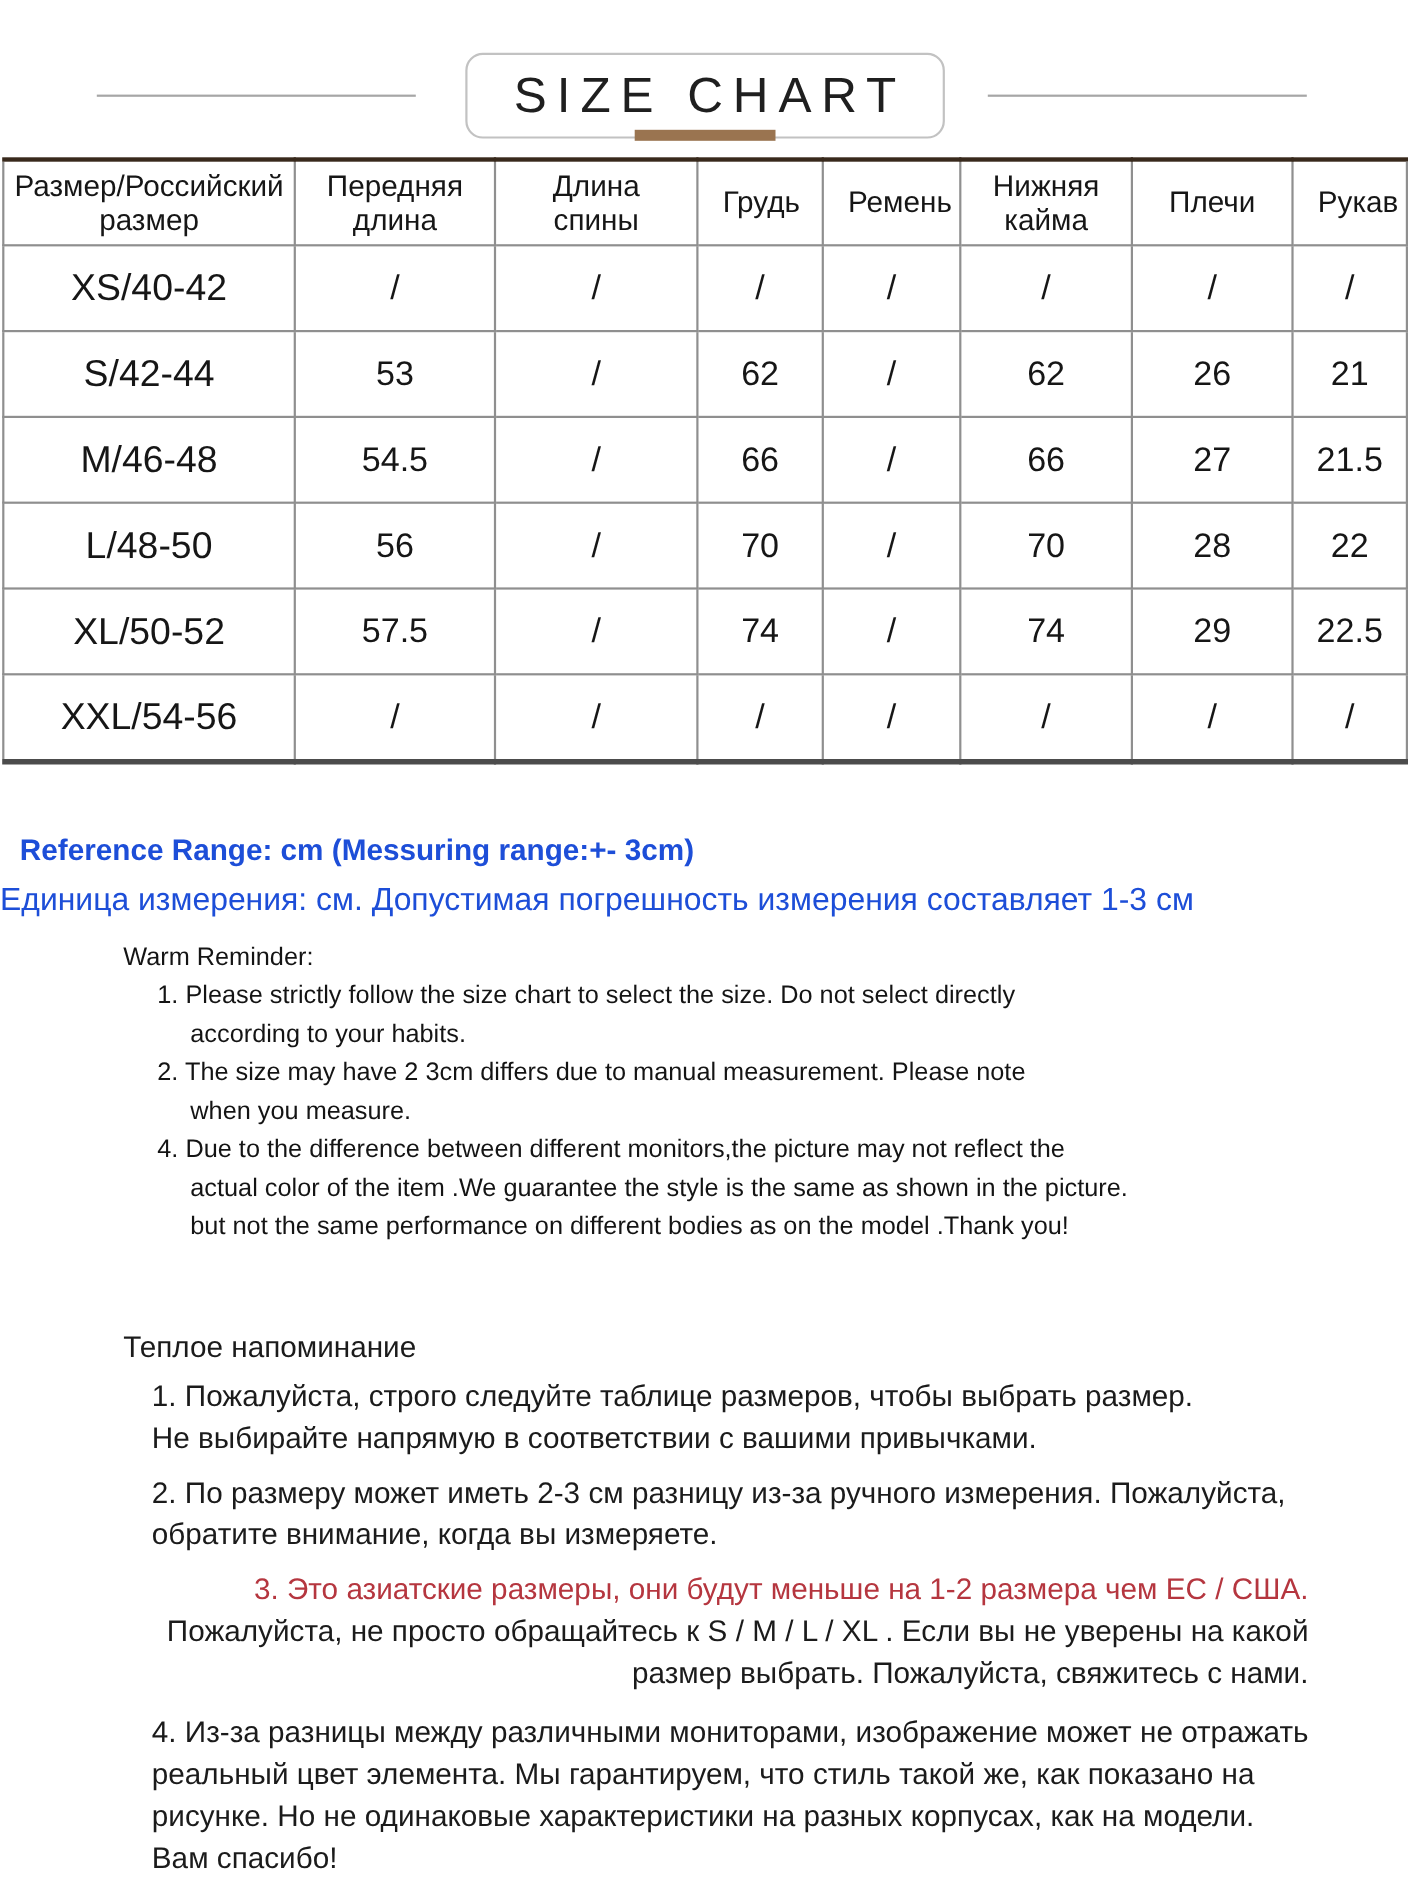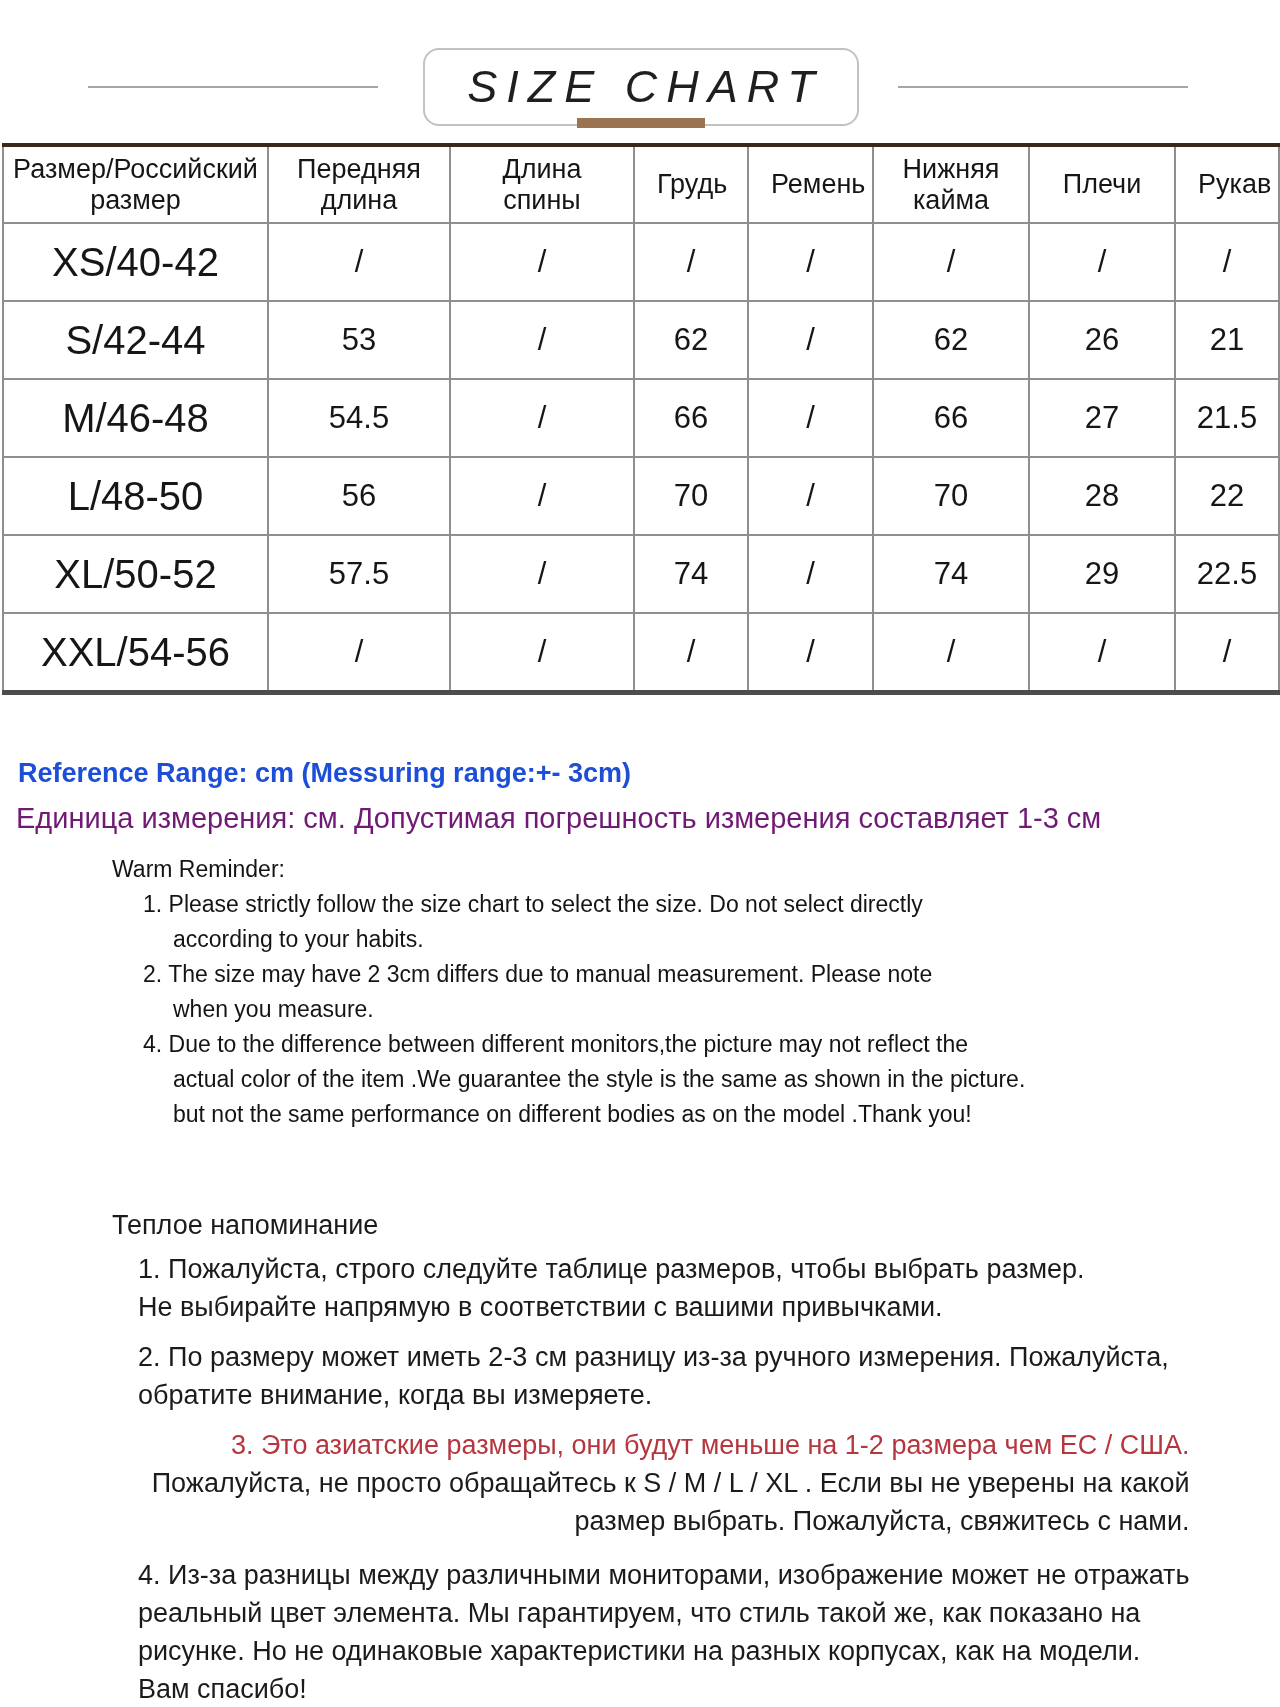--- a/index.html
+++ b/index.html
@@ -9,21 +9,21 @@
   }
 
   
   .title-band { position:absolute; top:48px; left:0; width:1280px; height:80px; }
   .hline { position:absolute; top:38px; width:290px; height:2px; background:#a6a6a6; }
   .hline.left  { left:88px; }
   .hline.right { left:898px; }
   .title-box {
     position:absolute; left:423px; top:0; width:436px; height:78px;
     border:2px solid #c2c2c2; border-radius:16px; background:#fff;
-    display:flex; align-items:center; justify-content:center; box-sizing:border-box;font-style:italic;
+    display:flex; align-items:center; justify-content:center; box-sizing:border-box;
   }
   .title-text { font-size:45px; letter-spacing:9px; padding-left:9px; color:#1f1f1f; white-space:nowrap; }
   .title-underline {
     position:absolute; left:50%; bottom:-4px; transform:translateX(-50%);
     width:128px; height:10px; background:#9a7450;
   }
 
   
   .size-table {
     position:absolute; top:143px; left:2px; width:1276px;
@@ -32,25 +32,25 @@
   }
   .size-table th, .size-table td { border:2px solid #8f8f8f; padding:0; vertical-align:middle; }
   .size-table tr.head-en th {
     height:60px; background:#9c7d61; color:#ffffff; font-size:24px; font-weight:bold;
   }
   .size-table tr.head-ru td {
     height:75px; font-size:27px; color:#161616; line-height:1.12; padding:0 22px;
   }
   .size-table tr.head-ru td:first-child { padding:0 4px; }
   .size-table tbody td { height:76px; font-size:31px; color:#161616; }
-  .size-table tbody td.size-cell { font-size:40px; }
+  .size-table tbody td.size-cell { font-size:34px; }
 
   
   .note-ref-en { position:absolute; left:18px; top:758px; font-size:27px; font-weight:bold; color:#1d4ed8; white-space:nowrap; }
-  .note-ref-ru { position:absolute; left:16px; top:802px; font-size:29px; color:#701a75; white-space:nowrap; }
+  .note-ref-ru { position:absolute; left:0; top:802px; font-size:29px; color:#1d4ed8; white-space:nowrap; }
 
   .warm { position:absolute; left:112px; top:852px; font-size:23px; line-height:35px; color:#141414; }
   .wr-items { margin-left:31px; }
   .wr-line { white-space:nowrap; }
   .wr-line.cont { padding-left:30px; }
   .red { color:#b5363f; }
 
   .ru-rem { position:absolute; left:112px; top:1206px; font-size:27px; line-height:38px; color:#1b1b1b; }
   .ru-title { margin-bottom:6px; }
   .ru-items { margin-left:26px; }

